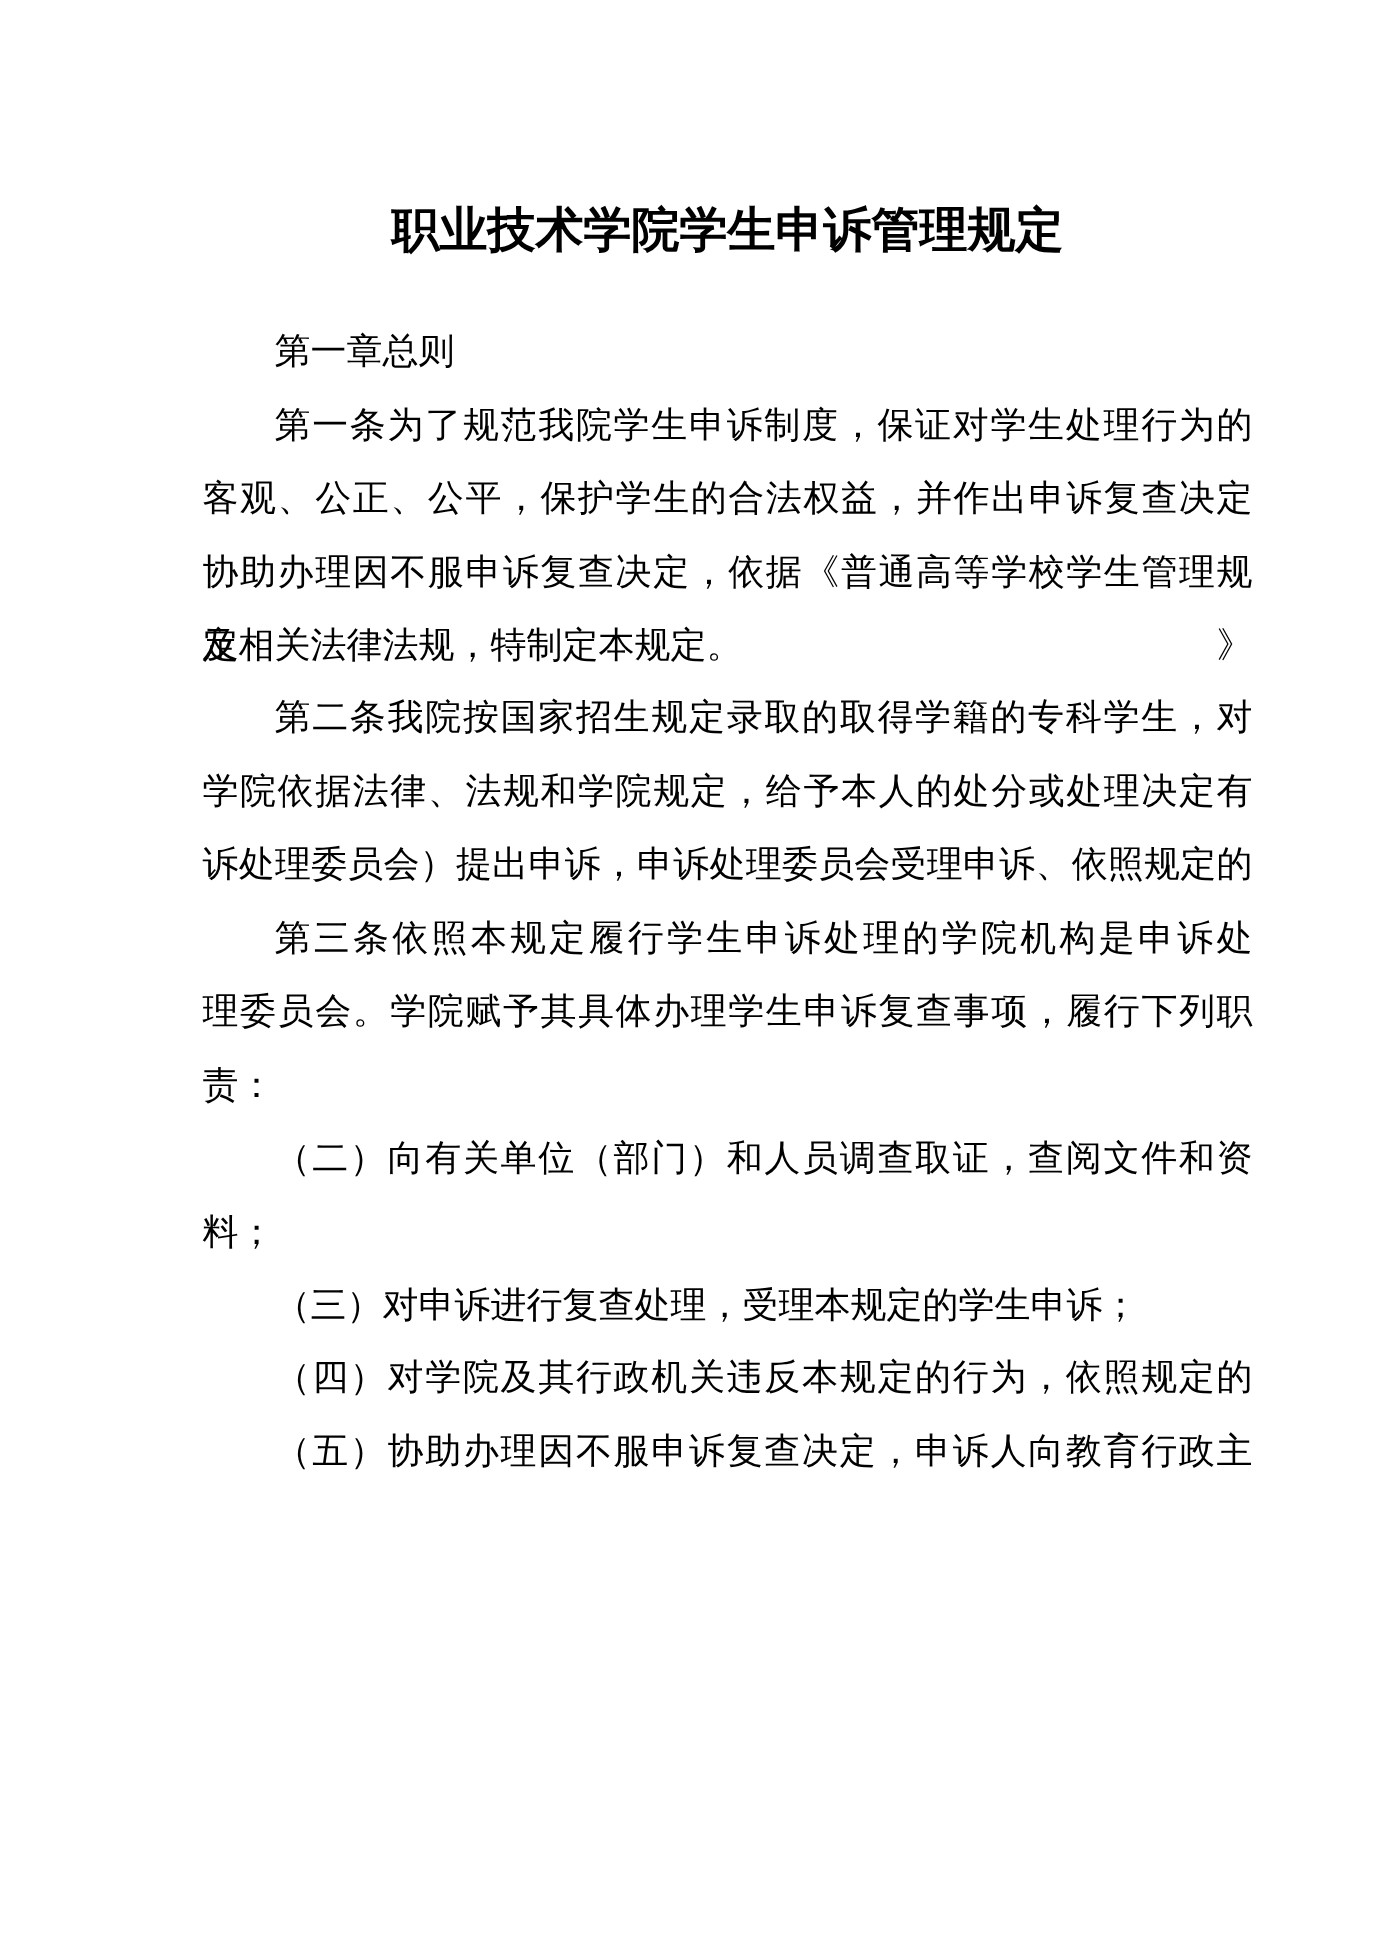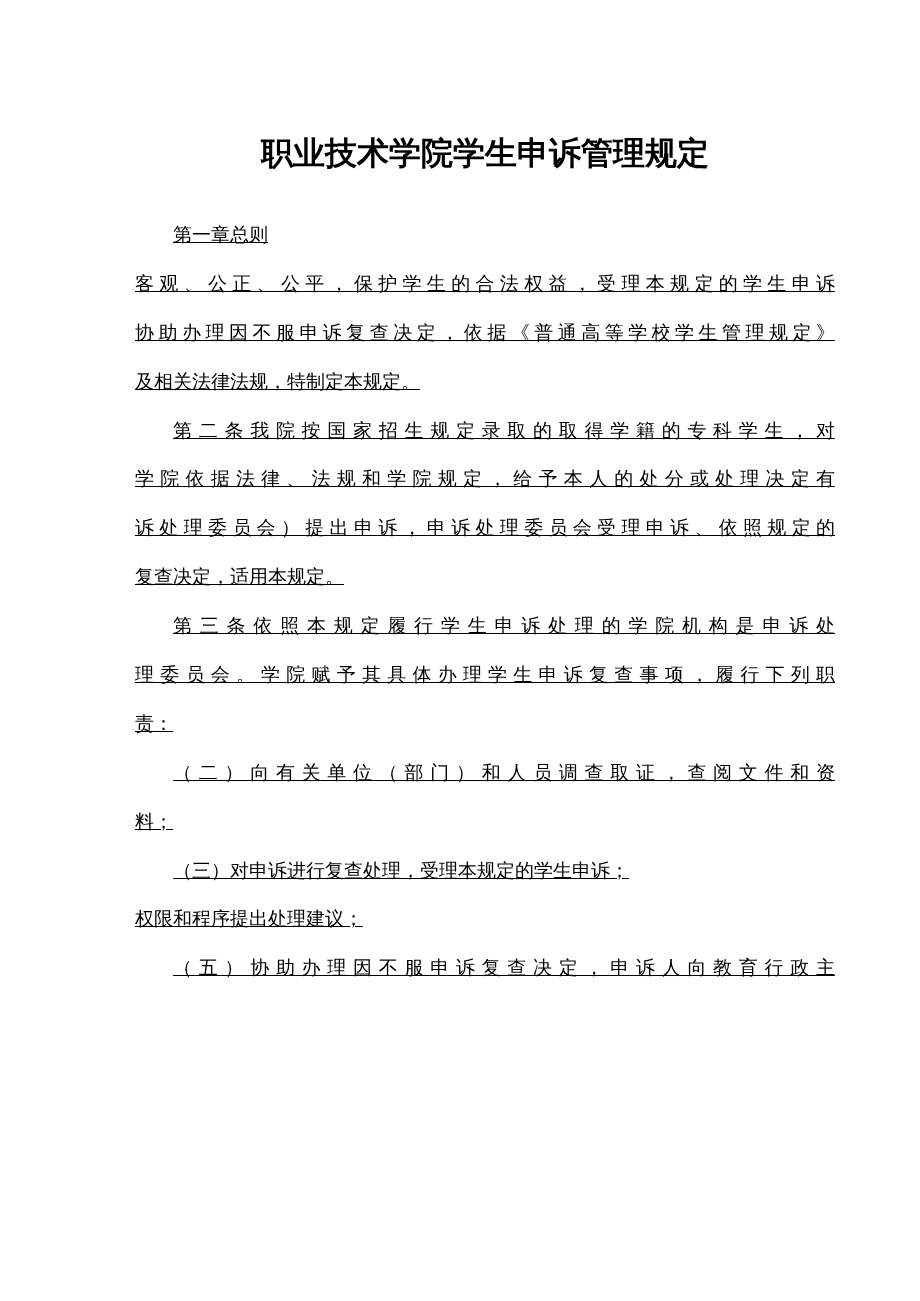--- a/index.html
+++ b/index.html
@@ -24,57 +24,56 @@
     font-family: "Liberation Sans", "DejaVu Sans", sans-serif;
     font-weight: 700;
     font-size: 32px;
     line-height: 50px;
     text-align: center;
     white-space: nowrap;
   }
   .line {
     height: 48.9px;
     line-height: 48.9px;
-    font-size: 19px;
+    font-size: 24px;
     text-align: left;
-    text-decoration: underline;
   }
   .line.first { text-indent: 2em; }
   .line.stretch {
     text-align: justify;
     text-align-last: justify;
   }
 </style>
 </head>
 <body>
 
 <div class="page">
   <div class="doc">
 
     <h1 class="title">职业技术学院学生申诉管理规定</h1>
 
     <div class="line first">第一章总则</div>
 
-    <div class="line stretch">客观、公正、公平，保护学生的合法权益，受理本规定的学生申诉</div>
+    <div class="line first stretch">第一条为了规范我院学生申诉制度，保证对学生处理行为的</div>
+    <div class="line stretch">客观、公正、公平，保护学生的合法权益，并作出申诉复查决定</div>
     <div class="line stretch">协助办理因不服申诉复查决定，依据《普通高等学校学生管理规定》</div>
     <div class="line">及相关法律法规，特制定本规定。</div>
 
     <div class="line first stretch">第二条我院按国家招生规定录取的取得学籍的专科学生，对</div>
     <div class="line stretch">学院依据法律、法规和学院规定，给予本人的处分或处理决定有</div>
     <div class="line stretch">诉处理委员会）提出申诉，申诉处理委员会受理申诉、依照规定的</div>
-    <div class="line">复查决定，适用本规定。</div>
 
     <div class="line first stretch">第三条依照本规定履行学生申诉处理的学院机构是申诉处</div>
     <div class="line stretch">理委员会。学院赋予其具体办理学生申诉复查事项，履行下列职</div>
     <div class="line">责：</div>
 
 
     <div class="line first stretch">（二）向有关单位（部门）和人员调查取证，查阅文件和资</div>
     <div class="line">料；</div>
 
     <div class="line first">（三）对申诉进行复查处理，受理本规定的学生申诉；</div>
 
-    <div class="line">权限和程序提出处理建议；</div>
+    <div class="line first stretch">（四）对学院及其行政机关违反本规定的行为，依照规定的</div>
 
     <div class="line first stretch">（五）协助办理因不服申诉复查决定，申诉人向教育行政主</div>
 
   </div>
 </div>
 
 </body></html>

